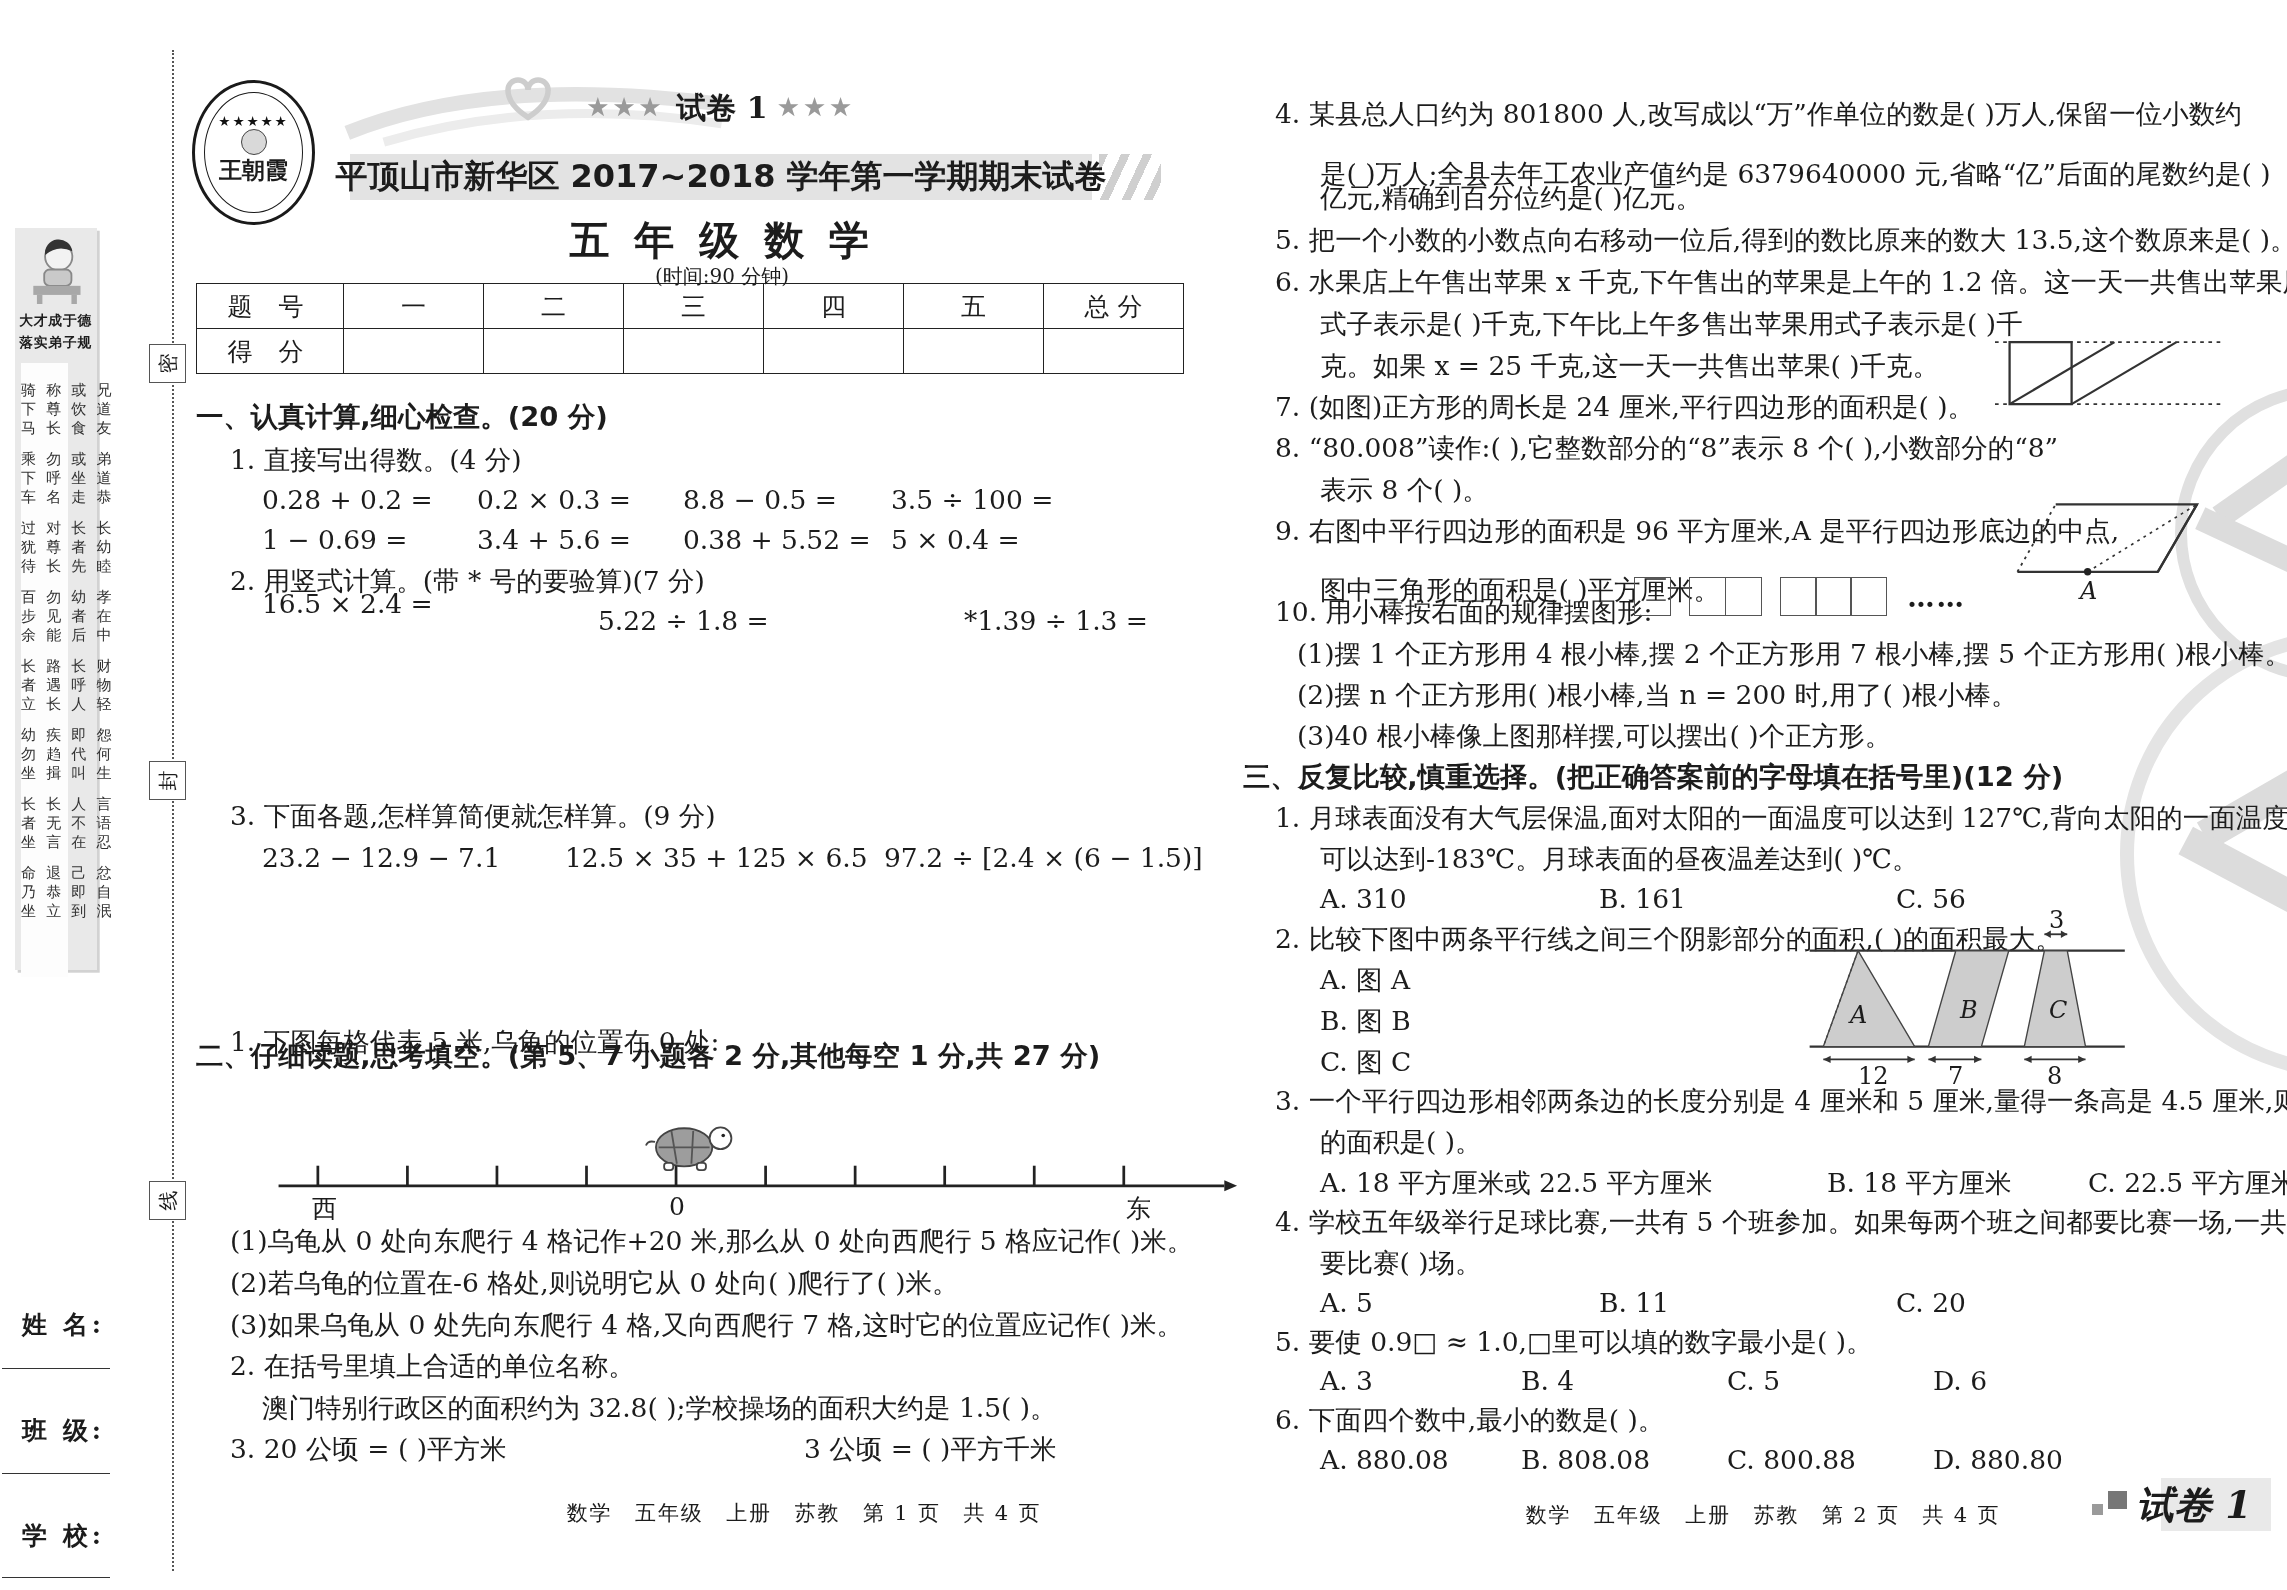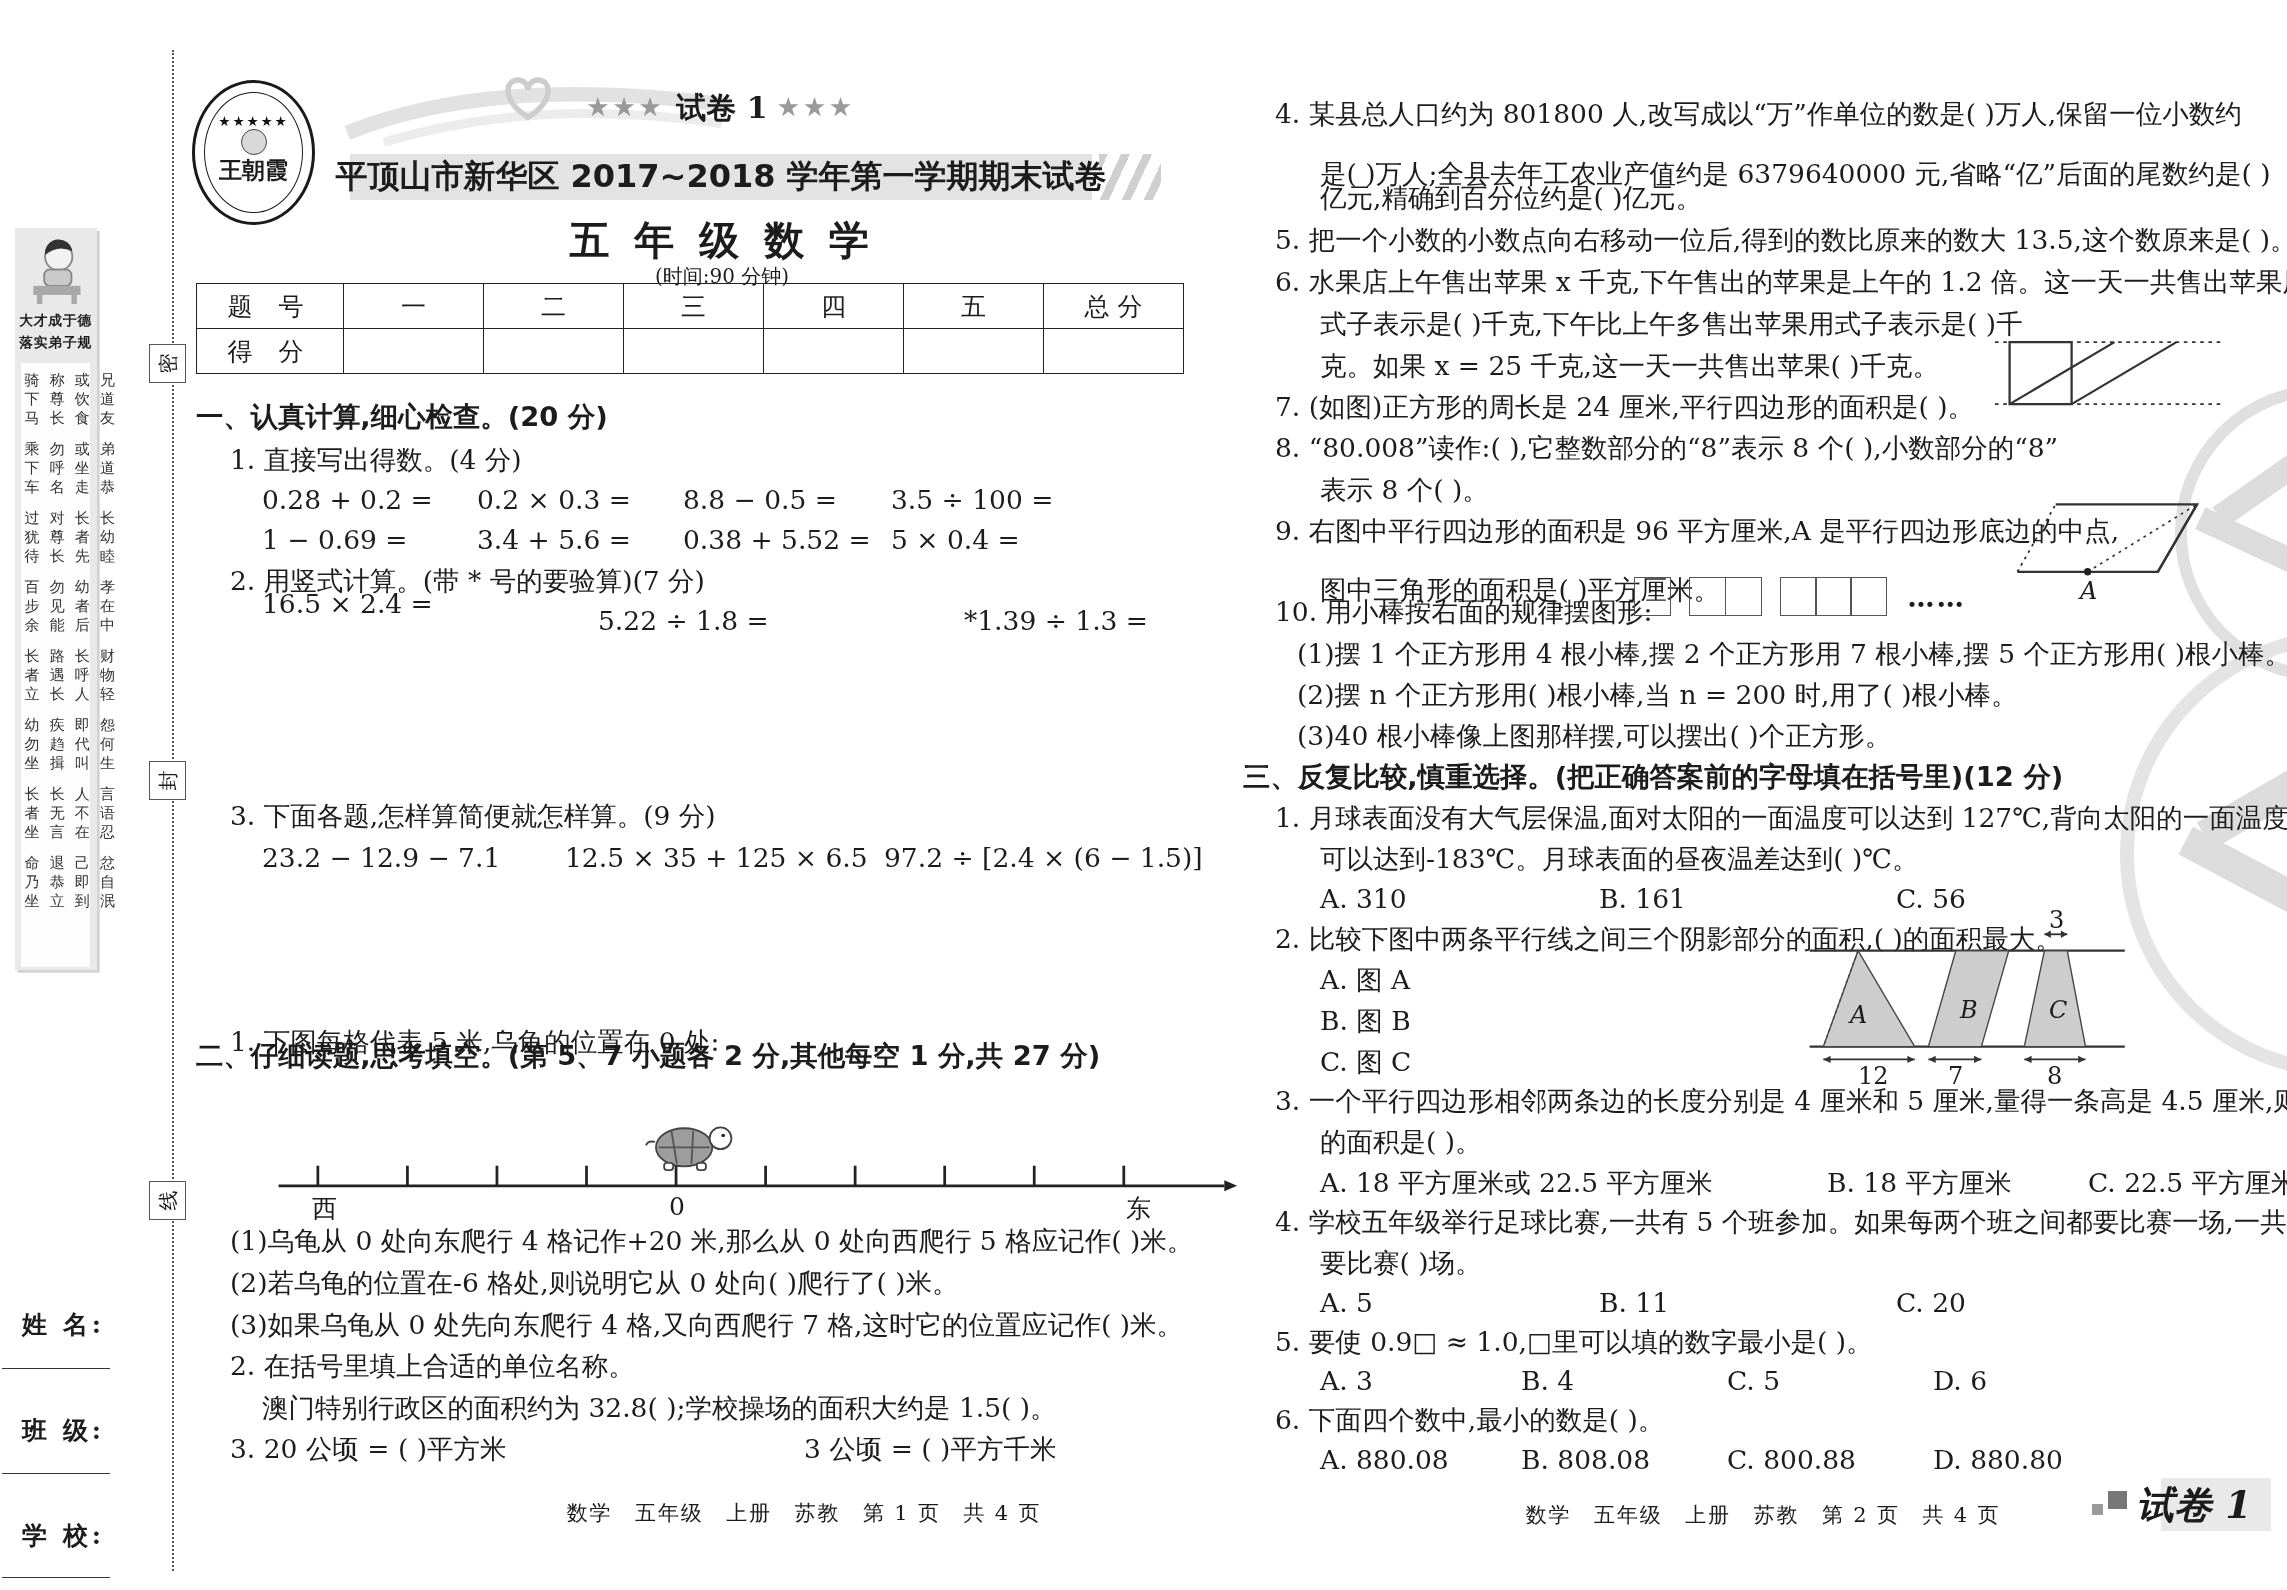--- a/index.html
+++ b/index.html
@@ -12,21 +12,21 @@
   
   .foldline{position:absolute;left:172px;top:50px;height:1521px;border-left:2.7px dotted #555;}
   .sealbox{position:absolute;left:149px;width:35px;height:37px;border:1.8px solid #555;background:#fff;
            display:flex;align-items:center;justify-content:center;font-size:20px;transform-origin:center;}
   .sealbox span{display:inline-block;transform:rotate(-90deg);}
   
   .sidepanel{position:absolute;left:14.6px;top:228px;width:82px;height:742px;background:#e9e9e9;
              box-shadow:2.7px 2.7px 0 #d2d2d2;}
   .motto{position:absolute;left:0;width:82px;text-align:center;font-weight:700;font-size:13.7px;letter-spacing:0.9px;
          font-family:"DejaVu Sans",sans-serif;}
-  .versebox{position:absolute;left:6.4px;top:135px;width:69px;height:596px;background:#fdfdfd;padding-top:8px;}
+  .versebox{position:absolute;left:6.4px;top:135px;width:47px;height:596px;background:#fdfdfd;padding-top:18px;}
   .vrow{width:62px;margin:0 auto;font-size:15px;line-height:19px;text-align:justify;letter-spacing:2.7px;
         white-space:nowrap;color:#333;}
   .vgroup{margin-bottom:12px;}
   .fieldlabel{position:absolute;left:22px;white-space:nowrap;font-size:25px;font-weight:700;letter-spacing:3.7px;}
   .fieldrule{position:absolute;left:1.8px;width:108px;border-top:1.8px solid #333;}
   
   .titleband{position:absolute;left:350px;top:154px;width:742px;height:46px;background:#e3e3e3;
              display:flex;align-items:center;justify-content:center;}
   .titleband div{font-family:"DejaVu Sans",sans-serif;font-weight:700;font-size:32px;white-space:nowrap;}
   .starhdr{position:absolute;left:722px;top:88px;transform:translateX(-50%);white-space:nowrap;

